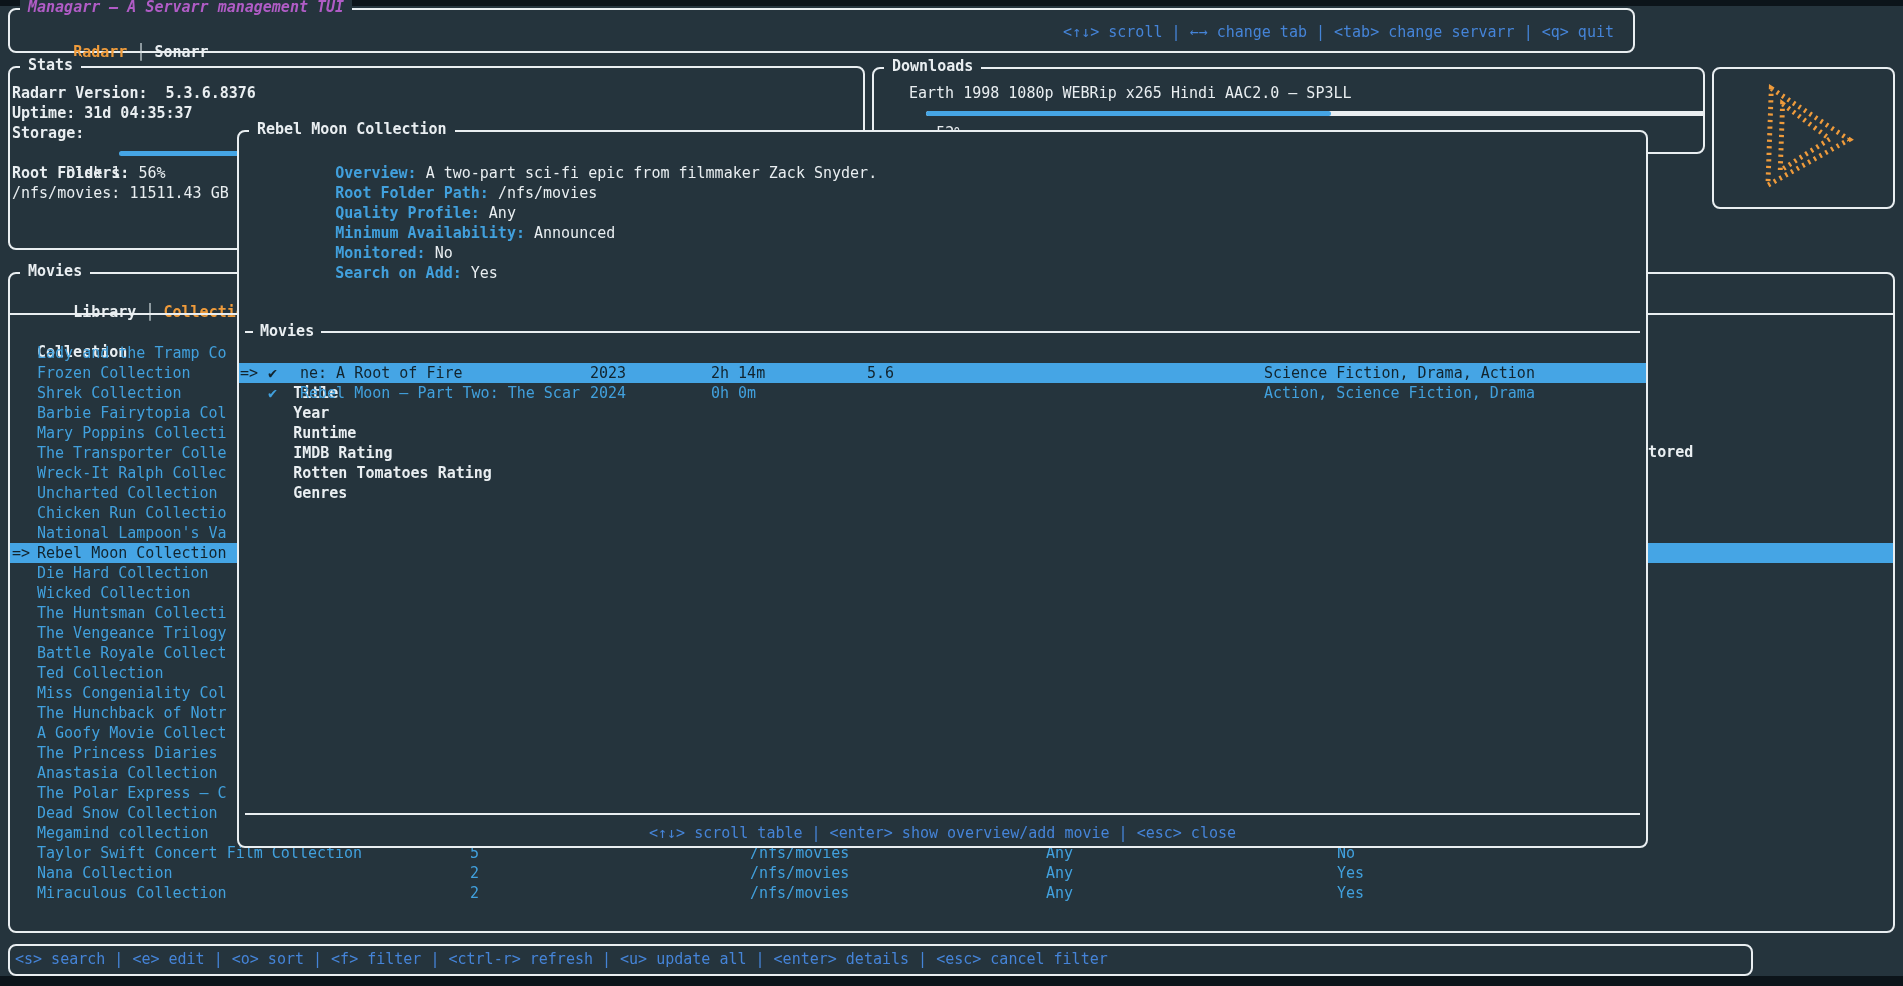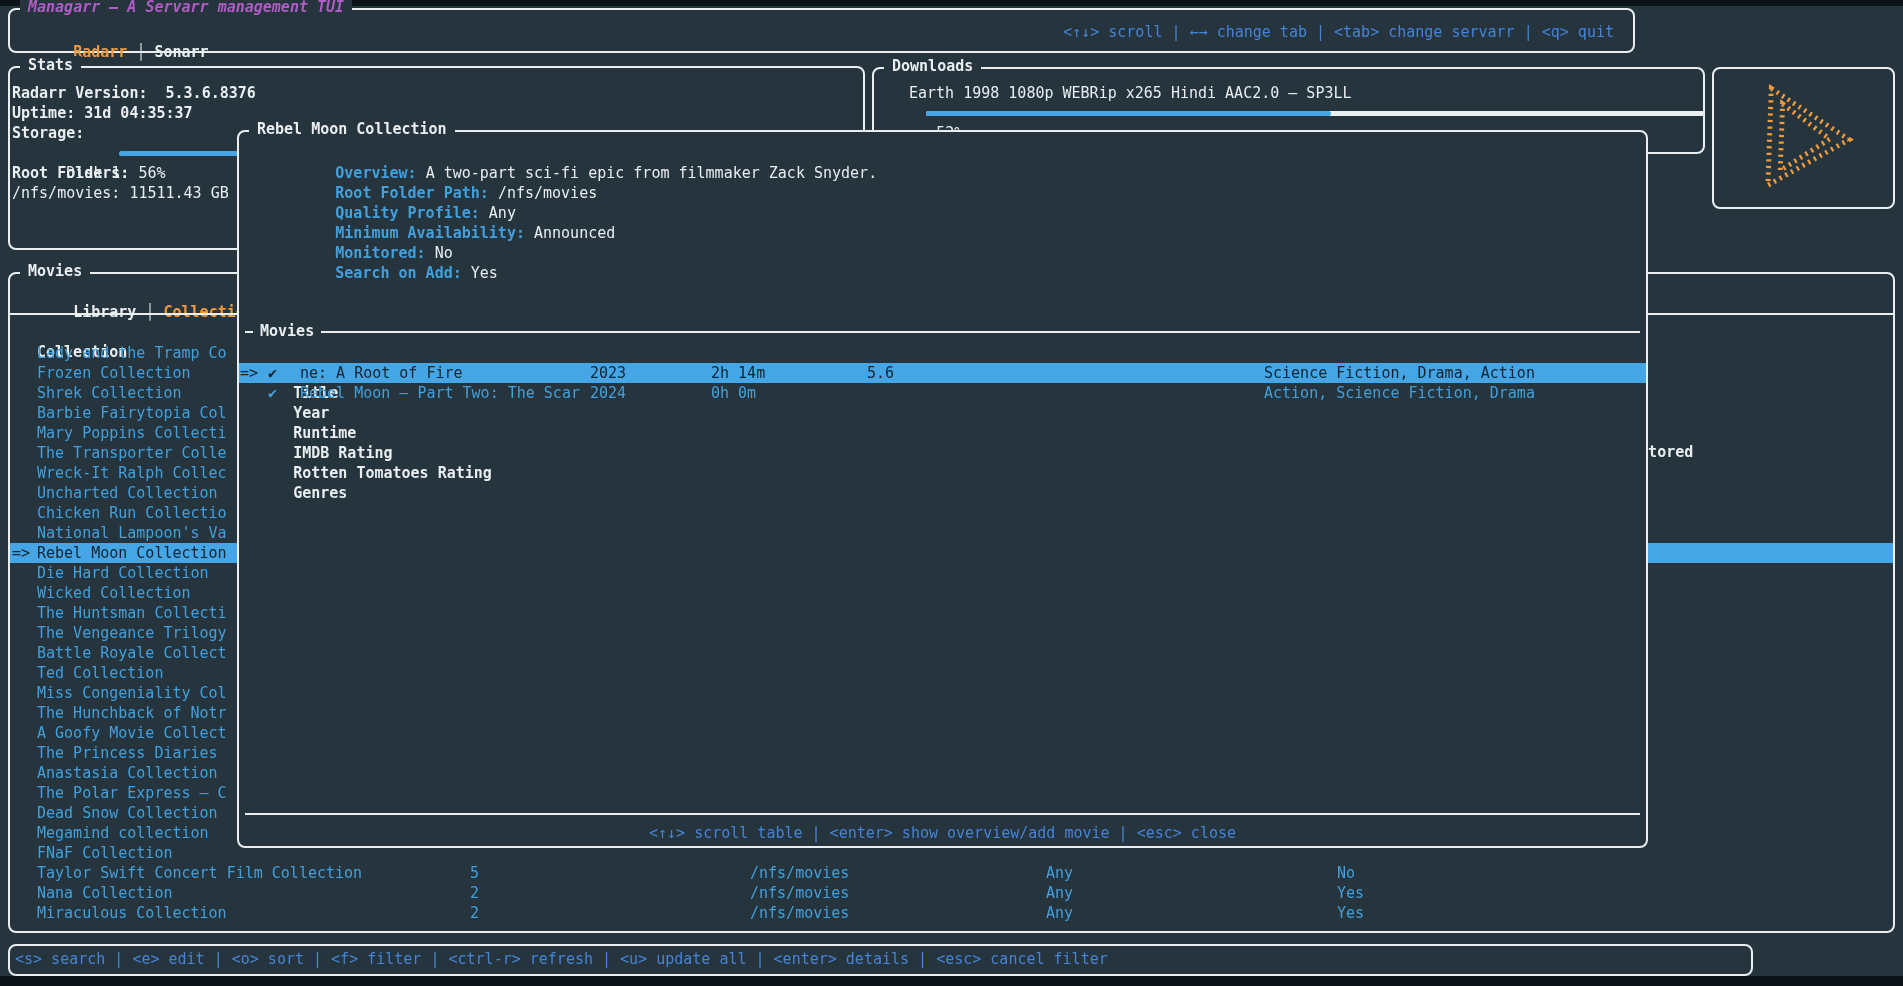--- a/index.html
+++ b/index.html
@@ -327,28 +327,20 @@
         <div class="bg-row">
           <span class="c-arrow"></span>
           <span class="c-name">Megamind collection</span>
           <span class="c-count"></span>
           <span class="c-path"></span>
           <span class="c-quality"></span>
           <span class="c-soa"></span>
         </div>
         <div class="bg-row">
           <span class="c-arrow"></span>
-          <span class="c-name">FNaF Collection</span>
-          <span class="c-count"></span>
-          <span class="c-path"></span>
-          <span class="c-quality"></span>
-          <span class="c-soa"></span>
-        </div>
-        <div class="bg-row">
-          <span class="c-arrow"></span>
           <span class="c-name">Taylor Swift Concert Film Collection</span>
           <span class="c-count">5</span>
           <span class="c-path">/nfs/movies</span>
           <span class="c-quality">Any</span>
           <span class="c-soa">No</span>
         </div>
         <div class="bg-row">
           <span class="c-arrow"></span>
           <span class="c-name">Nana Collection</span>
           <span class="c-count">2</span>

